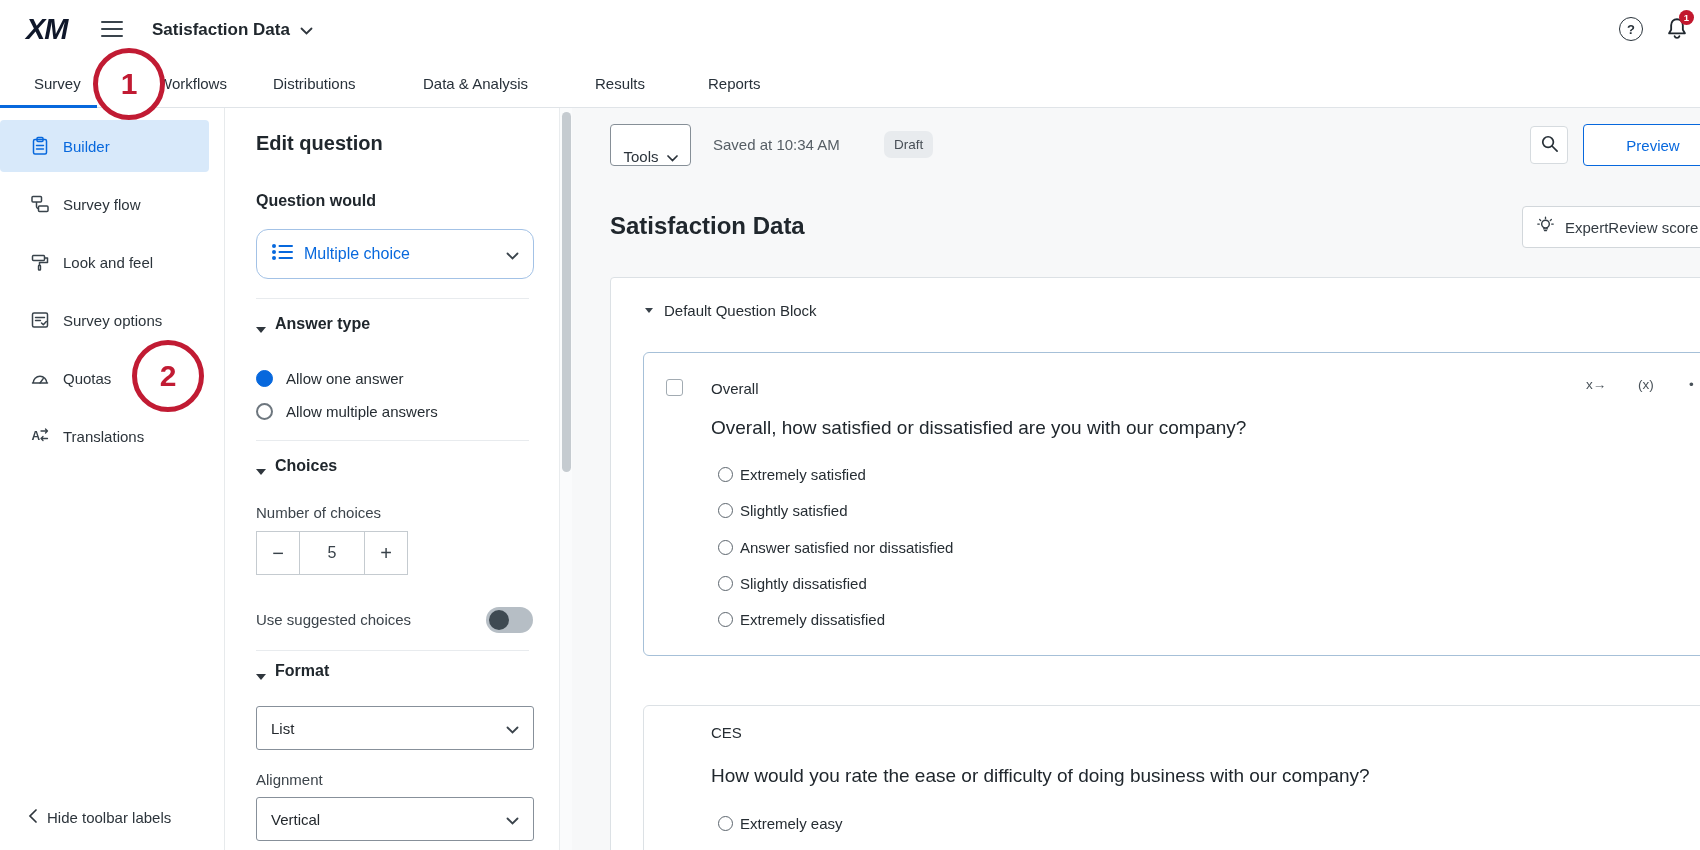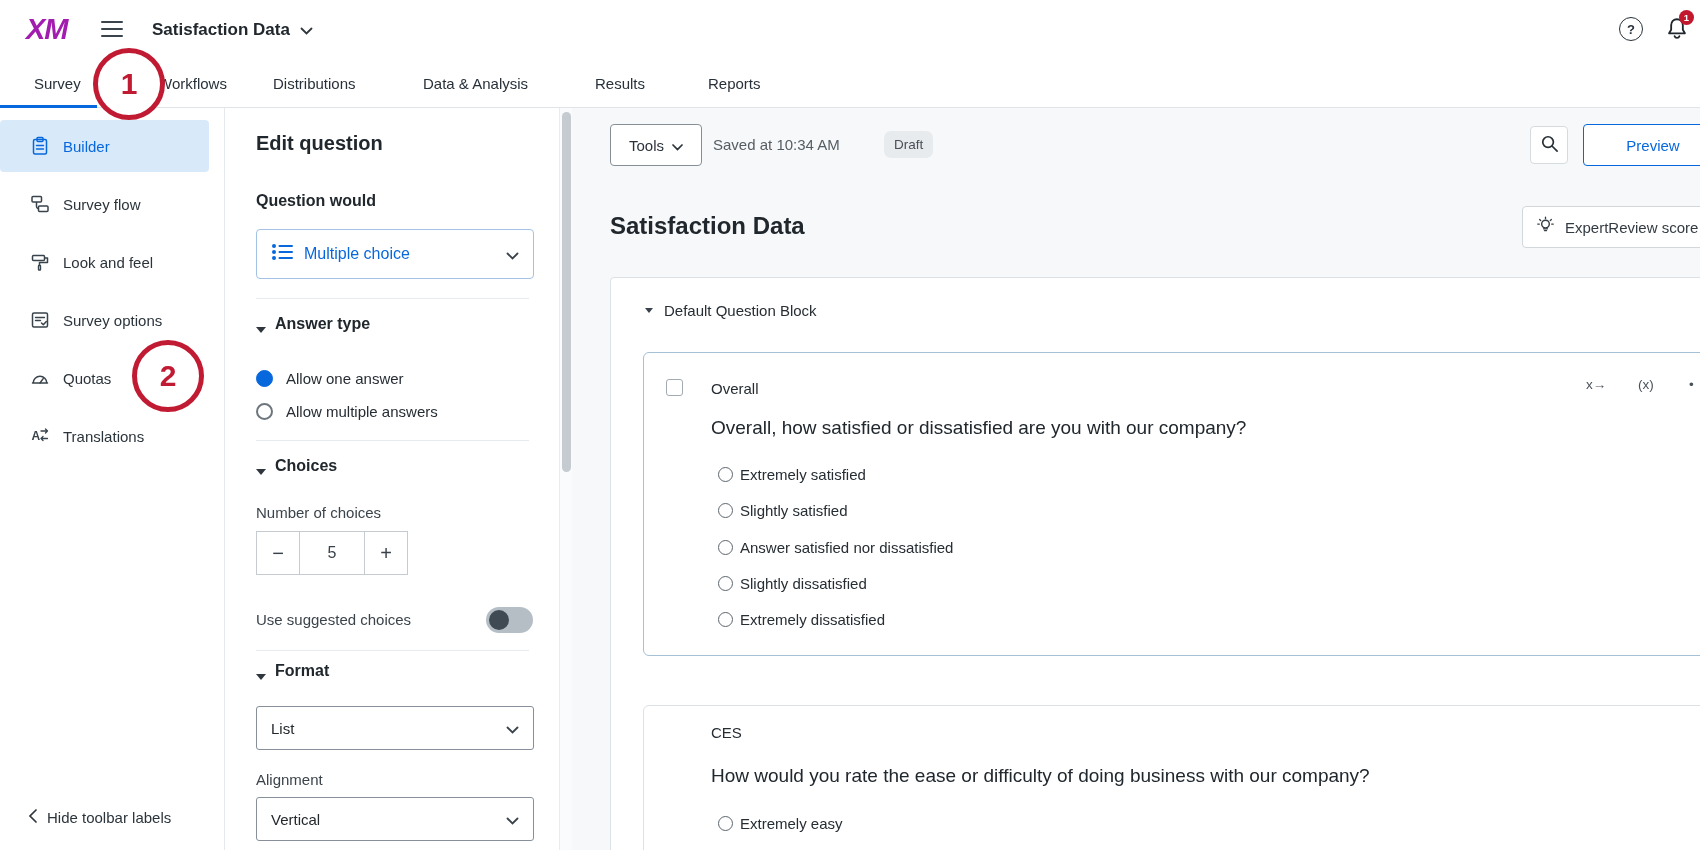--- a/index.html
+++ b/index.html
@@ -3,21 +3,21 @@
 <meta charset="utf-8">
 <style>
   *{margin:0;padding:0;box-sizing:border-box}
   html,body{width:1700px;height:850px}
   body{font-family:"Liberation Sans","DejaVu Sans",sans-serif;background:#fff;color:#23282d;overflow:hidden;position:relative}
   [data-interactable="true"]{cursor:pointer}
   .screen{position:absolute;inset:0;width:1700px;height:850px;overflow:hidden}
 
   
   .topbar{position:absolute;top:0;left:0;width:1700px;height:59px;background:#fff}
-  .logo{position:absolute;left:26px;top:13px;font-size:29px;font-weight:800;font-style:italic;color:#a21caf;letter-spacing:-1px}
+  .logo{position:absolute;left:26px;top:13px;font-size:29px;font-weight:800;font-style:italic;color:#0f172a;letter-spacing:-1px}
   .hamburger{position:absolute;left:100px;top:20px;width:24px;height:20px;display:flex;align-items:center;justify-content:center;background:none;border:none}
   .projmenu{position:absolute;left:152px;top:0;height:59px;display:flex;align-items:center;gap:10px}
   .projtitle{font-size:17px;font-weight:700;color:#20272d}
   .help-circle{position:absolute;left:1619px;top:17px;width:24px;height:24px;border:1.6px solid #28323a;border-radius:50%;display:flex;align-items:center;justify-content:center;font-size:13px;font-weight:700;color:#28323a}
   .bell{position:absolute;left:1664px;top:16px;width:28px;height:28px}
   .badge{position:absolute;left:15px;top:-6px;min-width:15px;height:15px;background:#c2182e;border-radius:8px;color:#fff;font-size:9.5px;font-weight:700;display:flex;align-items:center;justify-content:center;padding:0 3px}
 
   
   .tabbar{position:absolute;top:59px;left:0;width:1700px;height:49px;background:#fff;border-bottom:1px solid #e0e4e8}
   .tab{position:absolute;top:0;height:100%;display:flex;align-items:center;font-size:15px;color:#28313a}
@@ -42,30 +42,30 @@
   .rdot{width:17px;height:17px;border-radius:50%;flex:none}
   .rdot.on{background:#0768dd;border:1px solid #0768dd}
   .rdot.off{background:#fff;border:2px solid #6d767e}
   .ep-radio .rlabel{font-size:15px;color:#262d33}
   .fieldlabel{position:absolute;left:30px;font-size:15px;color:#3c444b}
   .step-box{position:absolute;height:44px;background:#fff;border:1px solid #c5cbd0;display:flex;align-items:center;justify-content:center;color:#39424a}
   .toggle{position:absolute;width:47px;height:26px;border-radius:13px;background:#b6bec5}
   .knob{position:absolute;left:3px;top:3px;width:20px;height:20px;border-radius:50%;background:#3f4a52}
   .dd{position:absolute;left:30px;width:278px;background:#fff;display:flex;align-items:center;justify-content:space-between;padding:0 14px;font-size:15px;color:#23282d}
   .dd.gray{border:1px solid #87909a;height:44px;border-radius:3px}
-  .dd.mc{border:1px solid #a3c2e6;height:50px;border-radius:4px}
+  .dd.mc{border:1px solid #a3c2e6;height:50px;border-radius:12px}
   .dd.mc .mcleft{display:flex;align-items:center;gap:11px;font-size:16px;font-weight:500;color:#0768dd}
 
   
   .vscroll{position:absolute;left:559px;top:108px;width:13px;height:742px;background:#fafbfc;border-left:1px solid #e9ecee}
   .vthumb{position:absolute;left:2px;top:4px;width:9px;height:360px;border-radius:5px;background:#c5cbd0}
 
   
   .mainarea{position:absolute;top:108px;left:572px;width:1128px;height:742px;background:#f7f8f9;overflow:hidden}
-  .btn-tools{position:absolute;left:38px;top:16px;width:92px;height:42px;background:#fff;border:1px solid #868f97;border-radius:4px;display:flex;align-items:center;justify-content:center;gap:8px;font-size:15px;color:#2a323a}
+  .btn-tools{position:absolute;left:38px;top:16px;width:81px;height:42px;background:#fff;border:1px solid #868f97;border-radius:4px;display:flex;align-items:flex-end;justify-content:center;gap:8px;font-size:15px;color:#2a323a}
   .saved{position:absolute;left:141px;top:28px;font-size:15px;color:#555d64}
   .draftbadge{position:absolute;left:312px;top:23px;height:27px;background:#e8ebee;border-radius:7px;display:flex;align-items:center;padding:0 10px;font-size:13.5px;color:#484f56}
   .btn-search{position:absolute;left:958px;top:18px;width:38px;height:38px;background:#fff;border:1px solid #d6dbdf;border-radius:4px;display:flex;align-items:center;justify-content:center}
   .btn-preview{position:absolute;left:1011px;top:16px;width:140px;height:42px;background:#fff;border:1px solid #0768dd;border-radius:4px;display:flex;align-items:center;justify-content:center;font-size:15px;font-weight:500;color:#0768dd}
   .main-title{position:absolute;left:38px;top:104px;font-size:24px;font-weight:700;color:#20272d}
   .btn-expert{position:absolute;left:950px;top:98px;width:230px;height:42px;background:#fff;border:1px solid #d2d7db;border-radius:4px;display:flex;align-items:center;gap:9px;padding:0 12px;font-size:15px;color:#333b42;white-space:nowrap;overflow:hidden}
   .blockcard{position:absolute;left:38px;top:169px;width:1100px;height:950px;background:#fff;border:1px solid #dce1e5;border-radius:4px}
   .blockhead{position:absolute;left:34px;top:24px;display:flex;align-items:center;gap:11px}
   .blockhead .btri{width:0;height:0;border-left:4.5px solid transparent;border-right:4.5px solid transparent;border-top:5.5px solid #39424a}
   .blocktitle{font-size:15px;color:#262d33}

